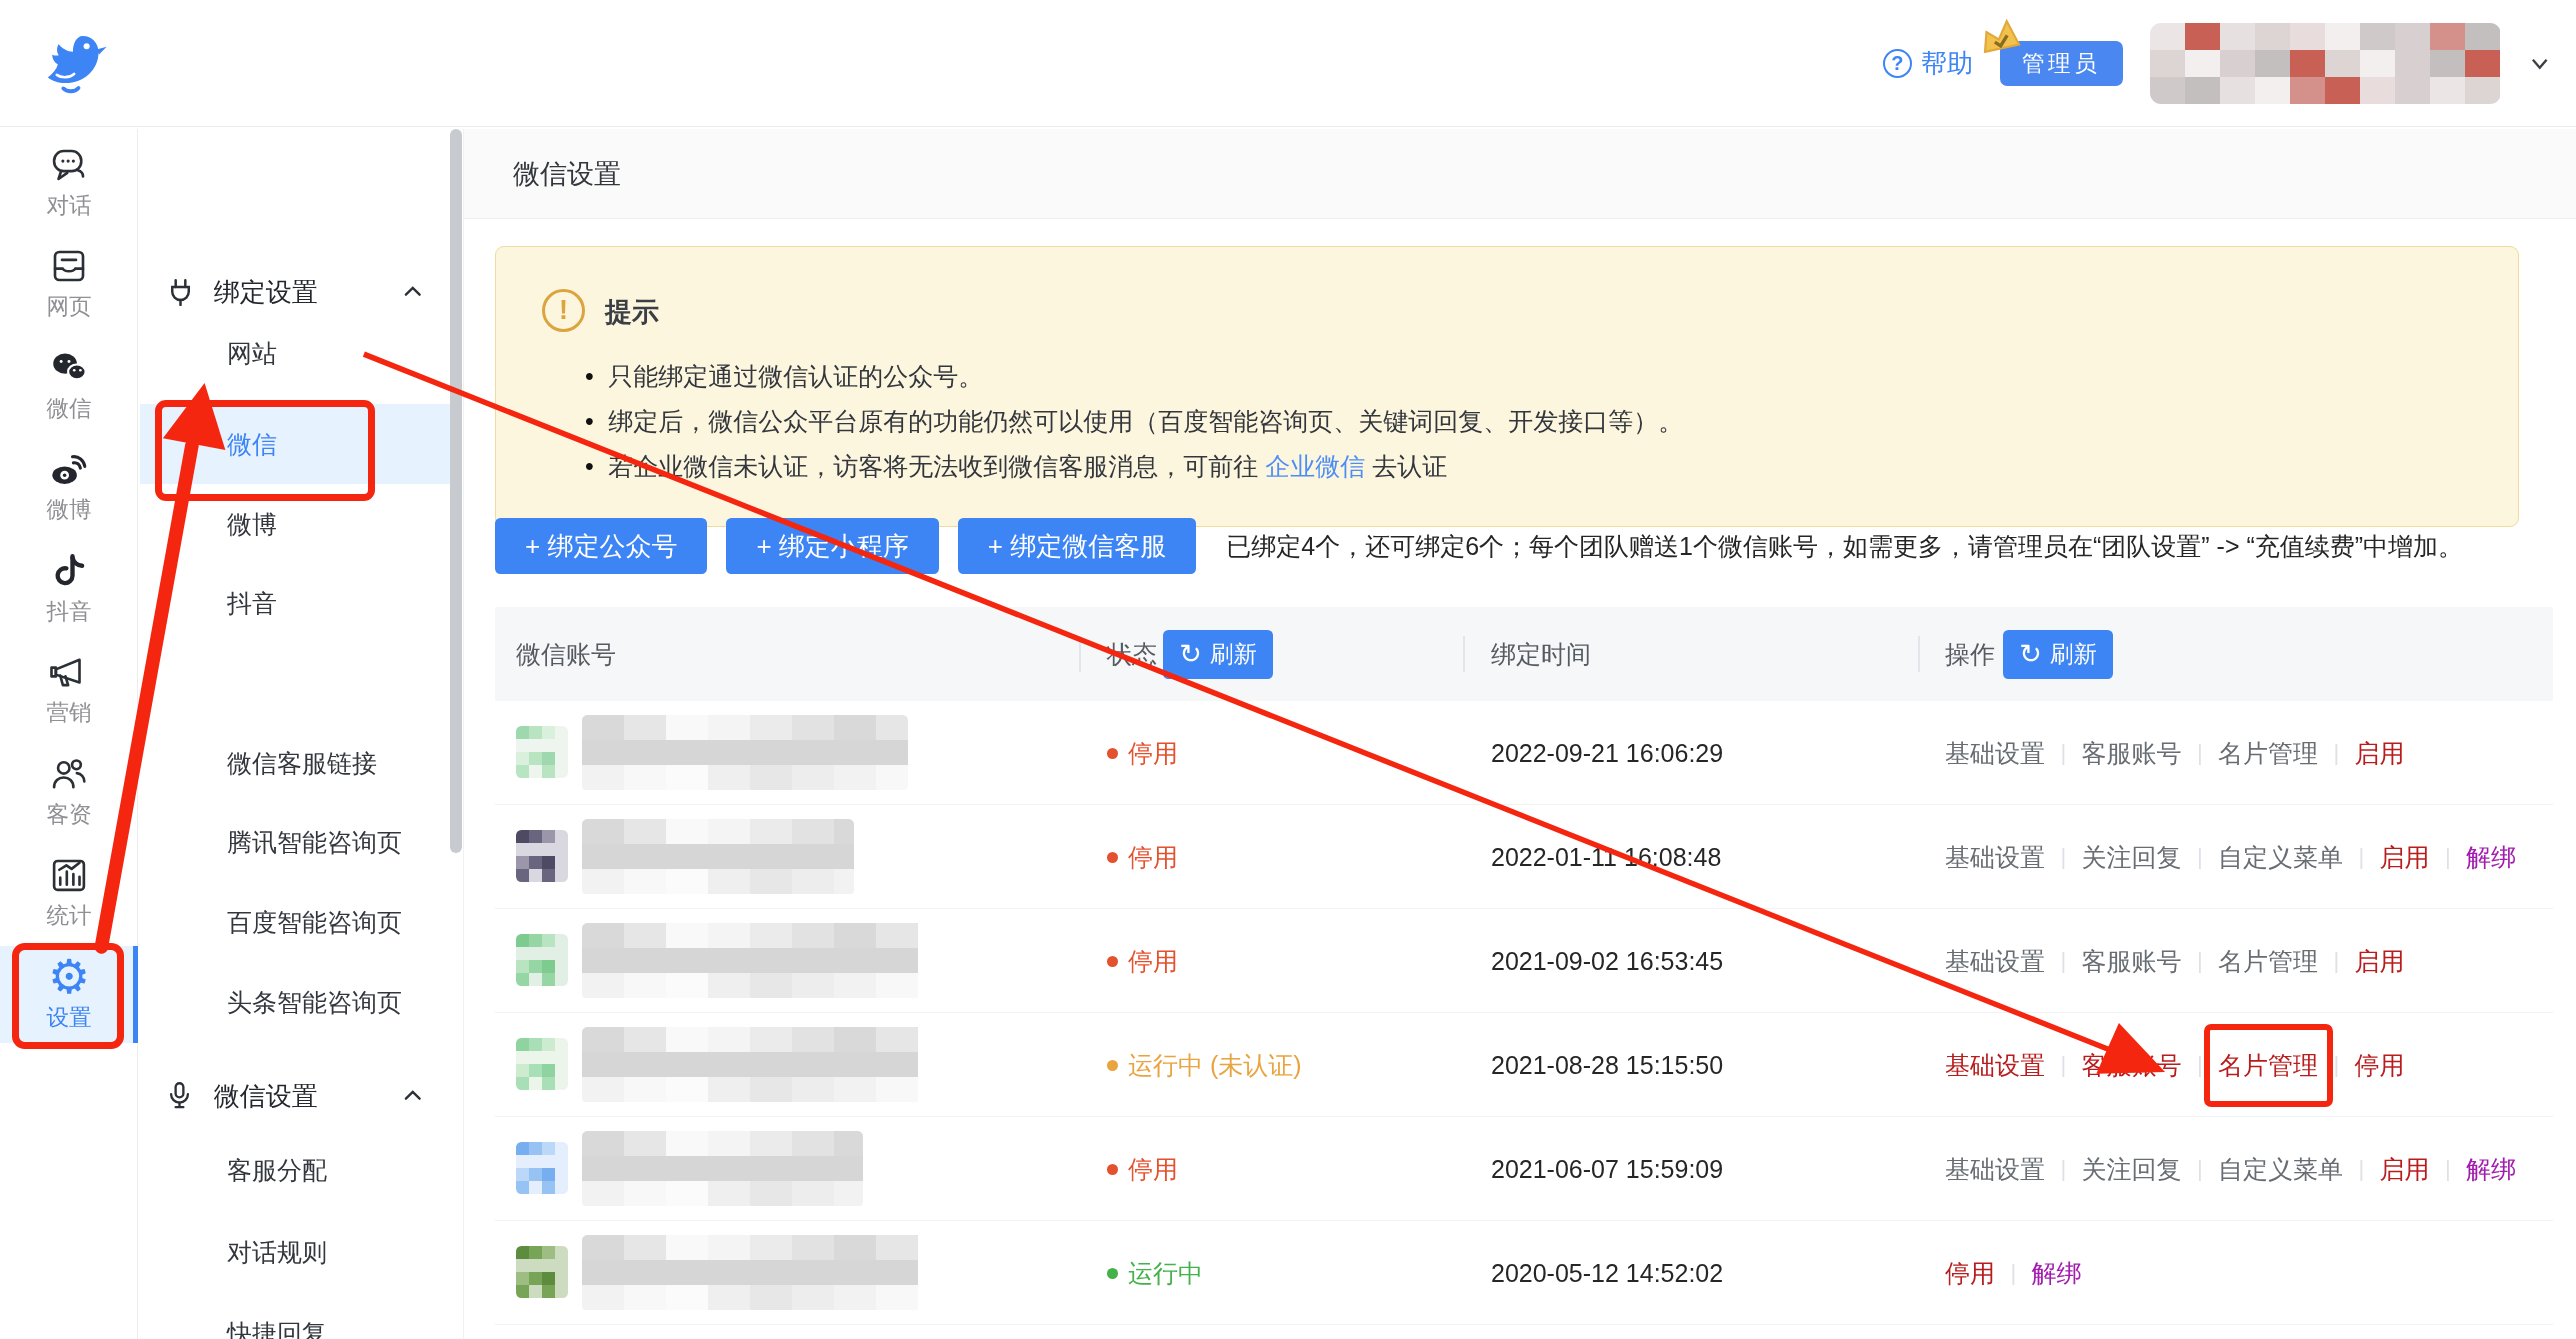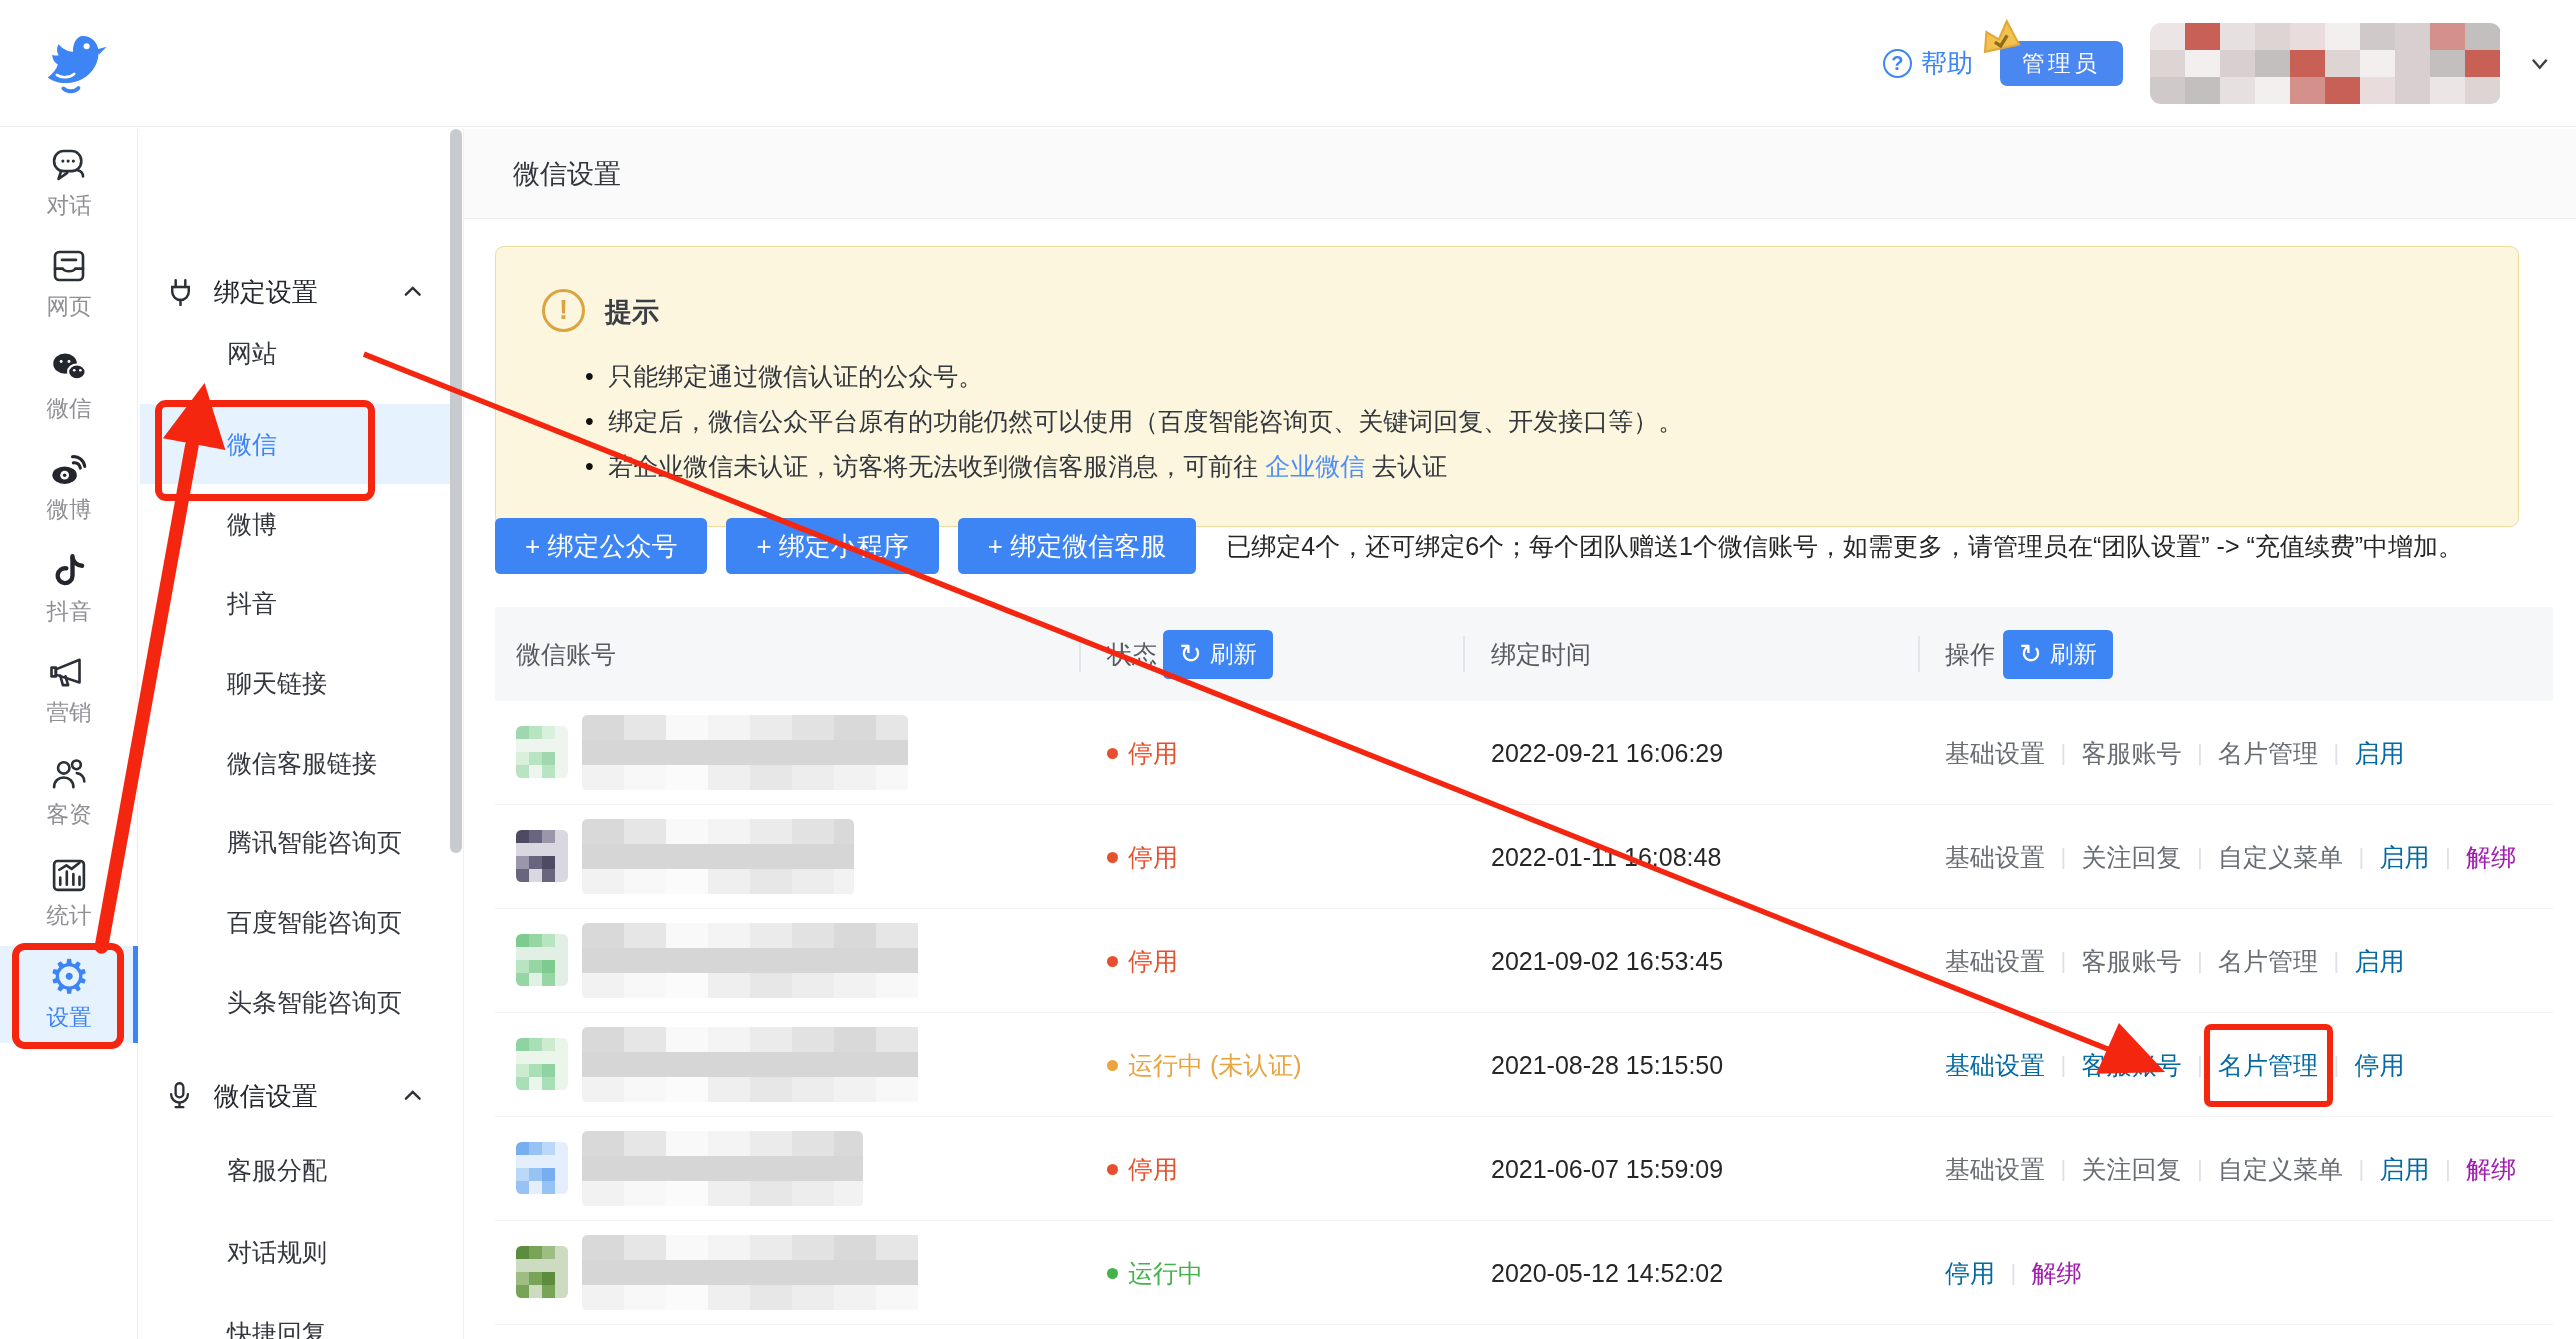--- a/index.html
+++ b/index.html
@@ -83,21 +83,21 @@
   .avatar { position:absolute; left:21px; top:25px; width:52px; height:52px; border-radius:5.4px; overflow:hidden;
             display:grid; grid-template-columns:repeat(4,1fr); }
   .name-mosaic { position:absolute; left:87px; top:13.6px; height:76px; border-radius:5.4px; overflow:hidden;
             display:grid; }
   .cell-status { position:absolute; left:612px; top:0; height:104px; display:flex; align-items:center; gap:10px; font-size:25px; }
   .sdot { width:11px; height:11px; border-radius:50%; }
   .cell-time { position:absolute; left:996px; top:0; line-height:104px; font-size:25px; color:#262626; }
   .cell-actions { position:absolute; left:1450px; top:0; height:104px; display:flex; align-items:center; font-size:25px; }
   .alink { cursor:pointer; position:relative; white-space:nowrap; }
   .alink.muted { color:#686d73; }
-  .alink.primary { color:#0369a1; }
+  .alink.primary { color:#b91c1c; }
   .alink.danger { color:#a21caf; }
   .asep { color:#DFE1E6; margin:0 15.4px; font-size:22px; }
   .alink.annotated::after { content:""; position:absolute; left:-14.5px; right:-14.5px; top:-25px; bottom:-25px;
             border:6.3px solid #F5260F; border-radius:7.2px; pointer-events:none; }
 
   #annotations { position:absolute; left:0; top:0; width:2576px; height:1340px; z-index:50; pointer-events:none; }
 </style>
 </head>
 <body>
 
@@ -269,21 +269,20 @@
           </svg></span>
         <span class="glb">绑定设置</span>
         <span class="caret"><svg viewBox="0 0 24 24" width="23.5" height="23.5" fill="none" stroke="#2b2f36" stroke-width="2.4" stroke-linecap="round">
             <path d="M5 15l7-7 7 7"></path>
           </svg></span>
       </div>
       <div class="nav-item" style="top: 184px;">网站</div>
       <div class="nav-item active annotated-nav" style="top: 275px;">微信</div>
       <div class="nav-item" style="top: 355px;">微博</div>
       <div class="nav-item" style="top: 434px;">抖音</div>
-      <div class="nav-item" style="top: 514px;">聊天链接</div>
       <div class="nav-item" style="top: 673px;">腾讯智能咨询页</div>
       <div class="nav-item" style="top: 594px;">微信客服链接</div>
       <div class="nav-item" style="top: 753px;">百度智能咨询页</div>
       <div class="nav-item" style="top: 833px;">头条智能咨询页</div>
       <div class="nav-group-header" style="top: 940px;">
         <span class="gic"><svg viewBox="0 0 24 24" width="31" height="31" fill="none" stroke="#2b2f36" stroke-width="1.8" stroke-linecap="round">
             <rect x="9" y="2.5" width="6" height="11" rx="3"></rect>
             <path d="M5.5 11a6.5 6.5 0 0 0 13 0"></path>
             <path d="M12 17.5V21M9 21h6"></path>
           </svg></span>

